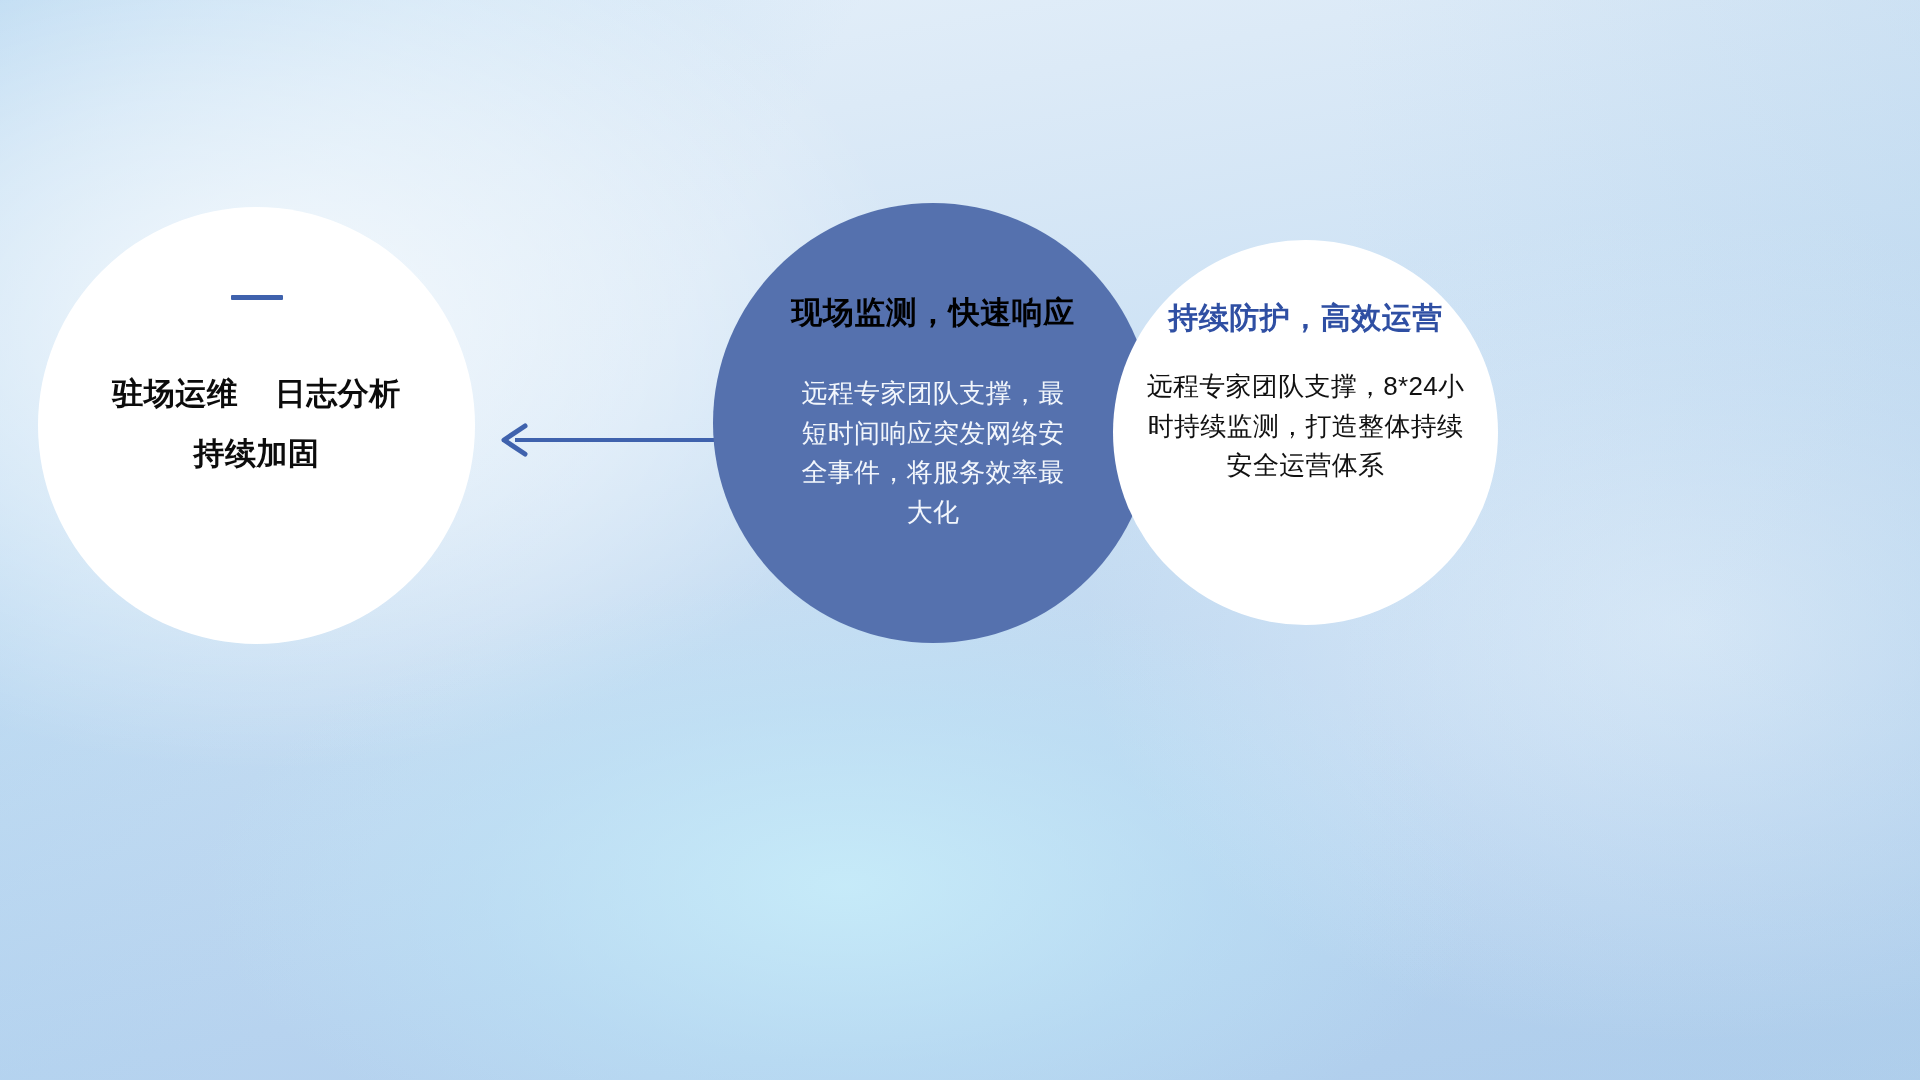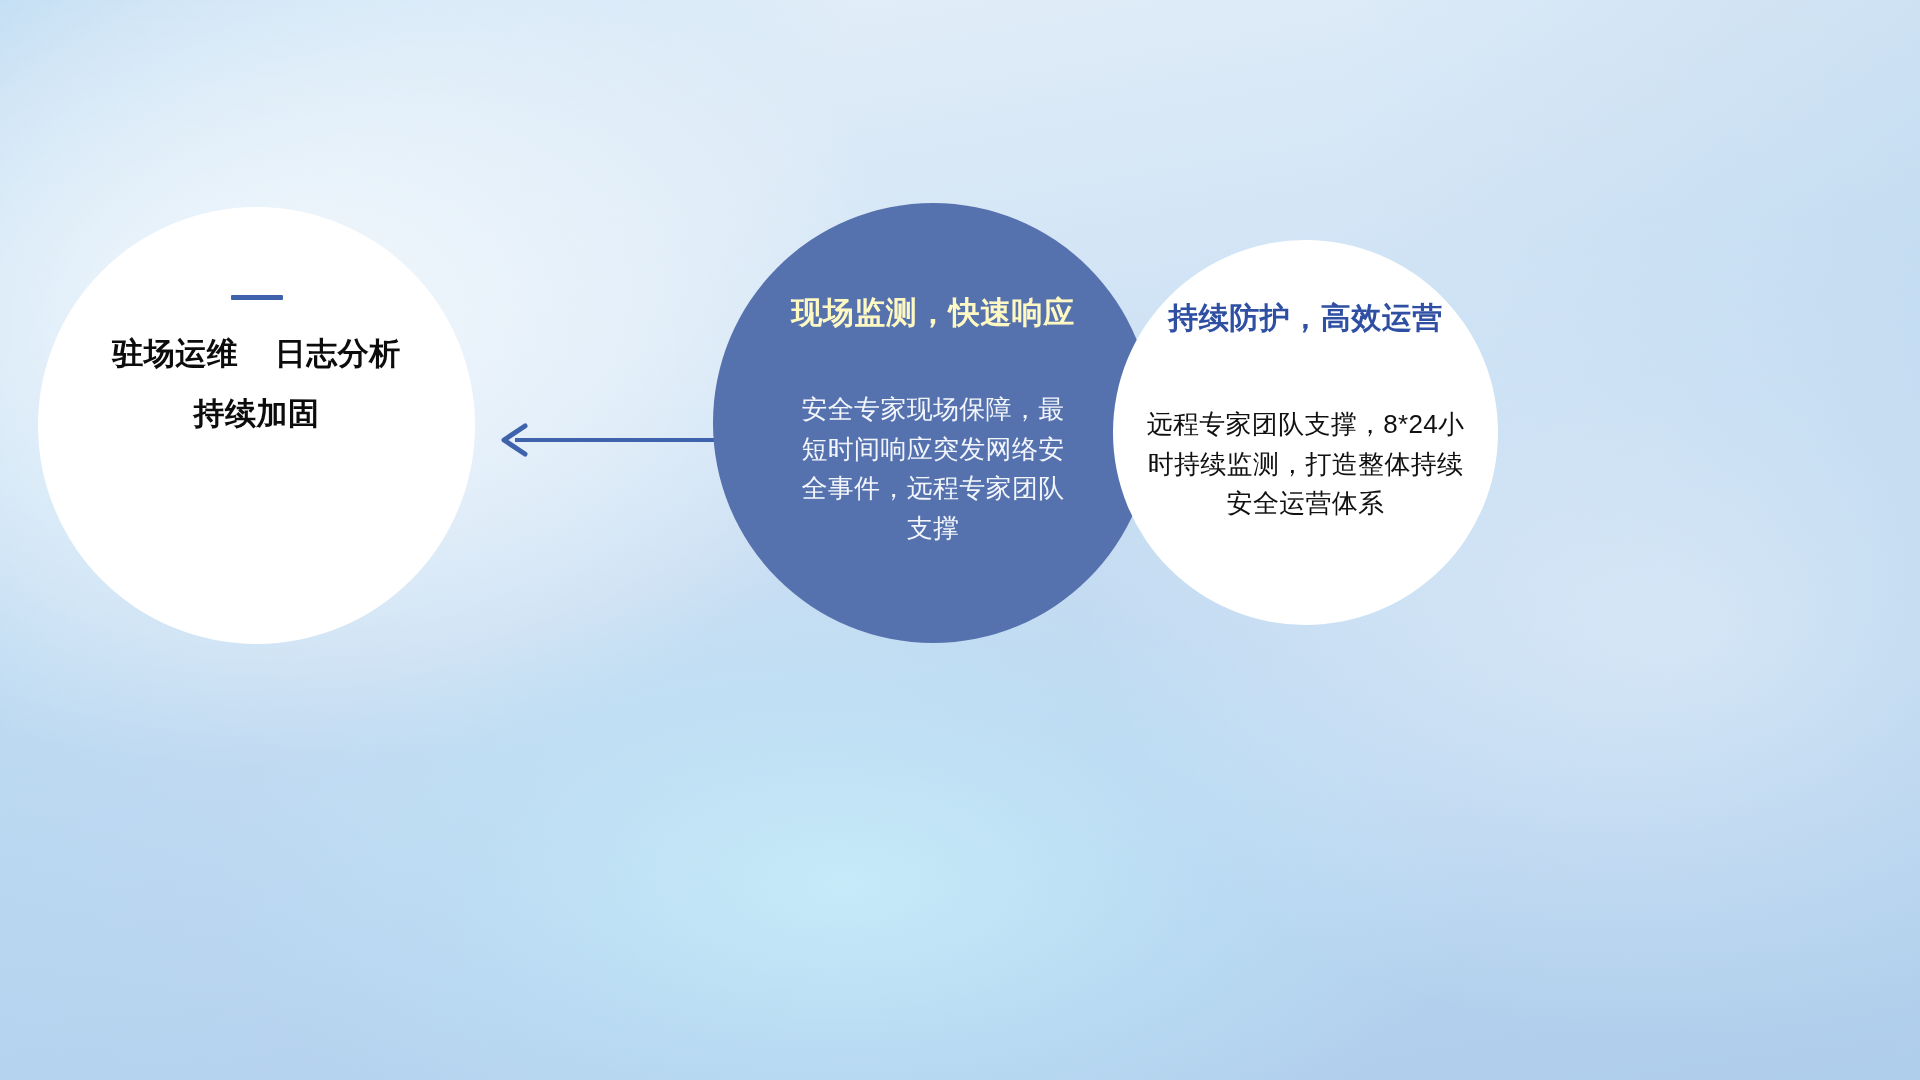--- a/index.html
+++ b/index.html
@@ -93,20 +93,21 @@
 
   
   #circle-left {
     left: 38px;
     top: 207px;
     width: 437px;
     height: 437px;
     background: #ffffff;
     justify-content: flex-start;
     padding-top: 88px;
+    gap: 40px;
   }
   .dash {
     width: 52px;
     height: 5px;
     background: #3f62ad;
     border-radius: 1px;
     margin-bottom: 38px;
   }
   .left-lines {
     font-size: 31px;
@@ -130,24 +131,24 @@
     width: 440px;
     height: 440px;
     background: #5571ae;
     justify-content: flex-start;
     padding-top: 89px;
     z-index: 2;
   }
   #circle-mid .title {
     font-size: 31px;
     font-weight: bold;
-    color: #fef9c3;
+    color: #000000;
     letter-spacing: 0.5px;
     white-space: nowrap;
-    margin-bottom: 56px;
+    margin-bottom: 40px;
   }
   #circle-mid .body {
     font-size: 26px;
     color: #f2f6fc;
     line-height: 1.52;
     width: 280px;
     letter-spacing: 0.3px;
   }
 
   
@@ -160,21 +161,21 @@
     justify-content: flex-start;
     padding-top: 58px;
     z-index: 3;
   }
   #circle-right .title {
     font-size: 30px;
     font-weight: bold;
     color: #2f4fa3;
     letter-spacing: 0.5px;
     white-space: nowrap;
-    margin-bottom: 66px;
+    margin-bottom: 28px;
   }
   #circle-right .body {
     font-size: 26px;
     color: #111111;
     line-height: 1.52;
     width: 330px;
     letter-spacing: 0.3px;
   }
 </style>
 </head>
@@ -201,21 +202,21 @@
   <div class="circle" id="circle-left">
     <div class="dash"></div>
     <div class="left-lines">
       <div class="row">驻场运维    日志分析</div>
       <div class="row">持续加固</div>
     </div>
   </div>
 
   <div class="circle" id="circle-mid">
     <div class="title">现场监测，快速响应</div>
-    <div class="body">安全专家现场保障，最短时间响应突发网络安全事件，远程专家团队支撑</div>
+    <div class="body">远程专家团队支撑，最短时间响应突发网络安全事件，将服务效率最大化</div>
   </div>
 
   <div class="circle" id="circle-right">
     <div class="title">持续防护，高效运营</div>
     <div class="body">远程专家团队支撑，8*24小时持续监测，打造整体持续安全运营体系</div>
   </div>
 
 </div>
 
 </body></html>

